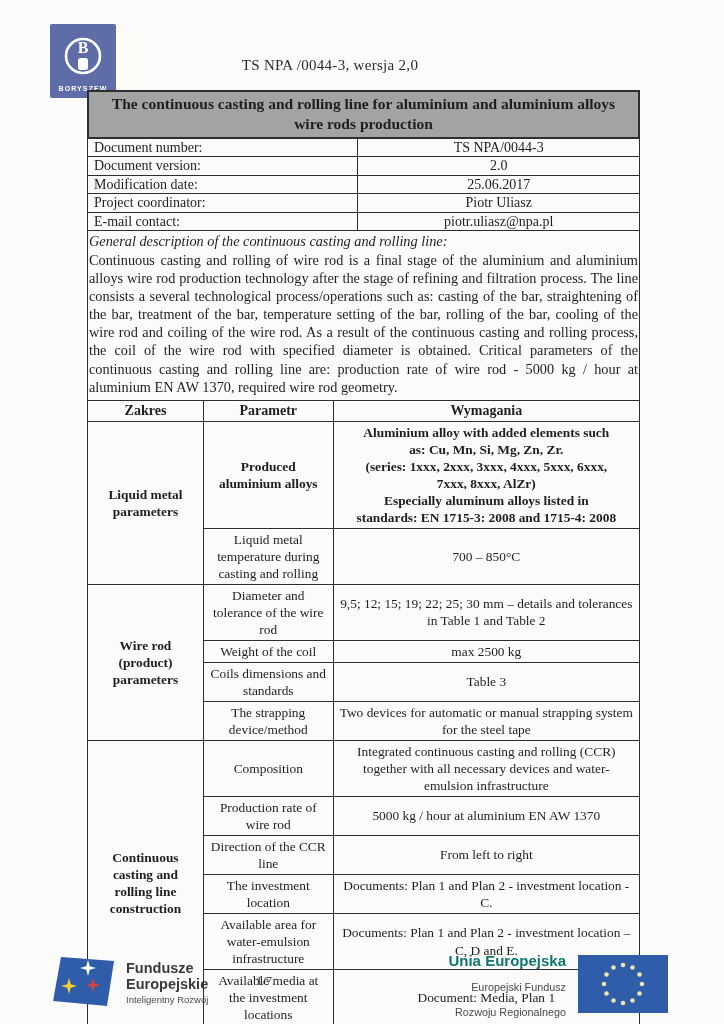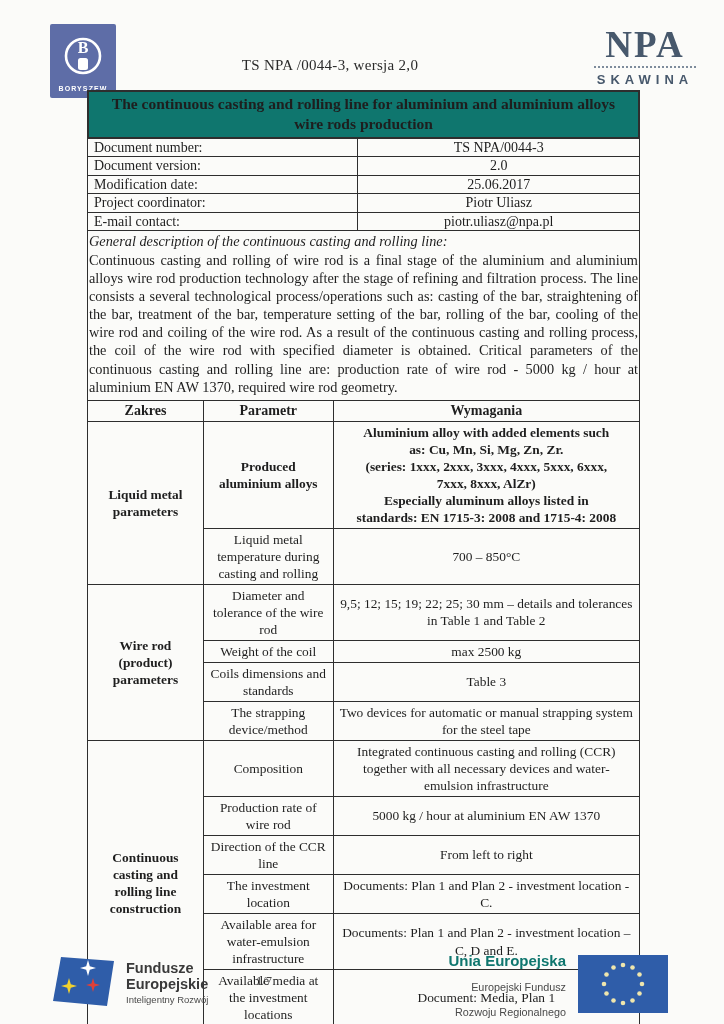--- a/index.html
+++ b/index.html
@@ -16,21 +16,21 @@
     font-size:15px;letter-spacing:.3px;color:#2a2a2a;
   }
   .npa{position:absolute;right:26px;top:26px;width:106px;text-align:center;}
   .npa-abbr{font-size:37px;font-weight:bold;letter-spacing:2px;color:#47586c;line-height:1;}
   .npa-line{border-top:2px dotted #7d8b9b;margin:3px 2px 4px;}
   .npa-city{font-family:"Liberation Sans",sans-serif;font-size:13px;font-weight:bold;
     letter-spacing:5px;color:#47586c;}
   
   .content{position:absolute;left:87px;top:90px;width:553px;}
   .title-box{
-    border:2px solid #2e2e2e;background:#0f766e;text-align:center;font-weight:bold;
+    border:2px solid #2e2e2e;background:#a3a3a3;text-align:center;font-weight:bold;
     font-size:15.5px;line-height:1.32;padding:2px 6px;white-space:pre-line;
   }
   table{border-collapse:collapse;width:100%;}
   td,th{border:1.5px solid #2e2e2e;}
   .info-table{margin-top:-1px;}
   .info-table td{font-size:14px;padding:0 6px;height:17.5px;}
   .info-label{width:49%;margin-top:40px;}
   .info-value{text-align:center;}
   .description{
     border-left:1.5px solid #2e2e2e;border-right:1.5px solid #2e2e2e;
@@ -67,25 +67,20 @@
       <rect x="0" y="0" width="66" height="74" rx="2" fill="#5e6da7"></rect>
       <circle cx="33" cy="32" r="17" fill="none" stroke="#ffffff" stroke-width="2.6"></circle>
       <text x="33" y="29" text-anchor="middle" font-family="Liberation Serif, serif" font-size="16" font-weight="bold" fill="#ffffff">B</text>
       <rect x="28" y="34" width="10" height="12" rx="2.5" fill="#ffffff"></rect>
       <text x="33" y="67" text-anchor="middle" font-family="Liberation Sans, sans-serif" font-size="7" font-weight="bold" letter-spacing="1.1" fill="#ffffff">BORYSZEW</text>
     </svg>
   </div>
 
   <div class="header-ref">TS NPA /0044-3, wersja 2,0</div>
 
-  <div class="npa">
-    <div class="npa-abbr">NPA</div>
-    <div class="npa-line"></div>
-    <div class="npa-city">SKAWINA</div>
-  </div>
 
   <div class="content">
 
     <div class="title-box pre">The continuous casting and rolling line for aluminium and aluminium alloys
 wire rods production</div>
 
     <table class="info-table">
       <tbody>
         <tr>
           <td class="info-label">Document number:</td>

